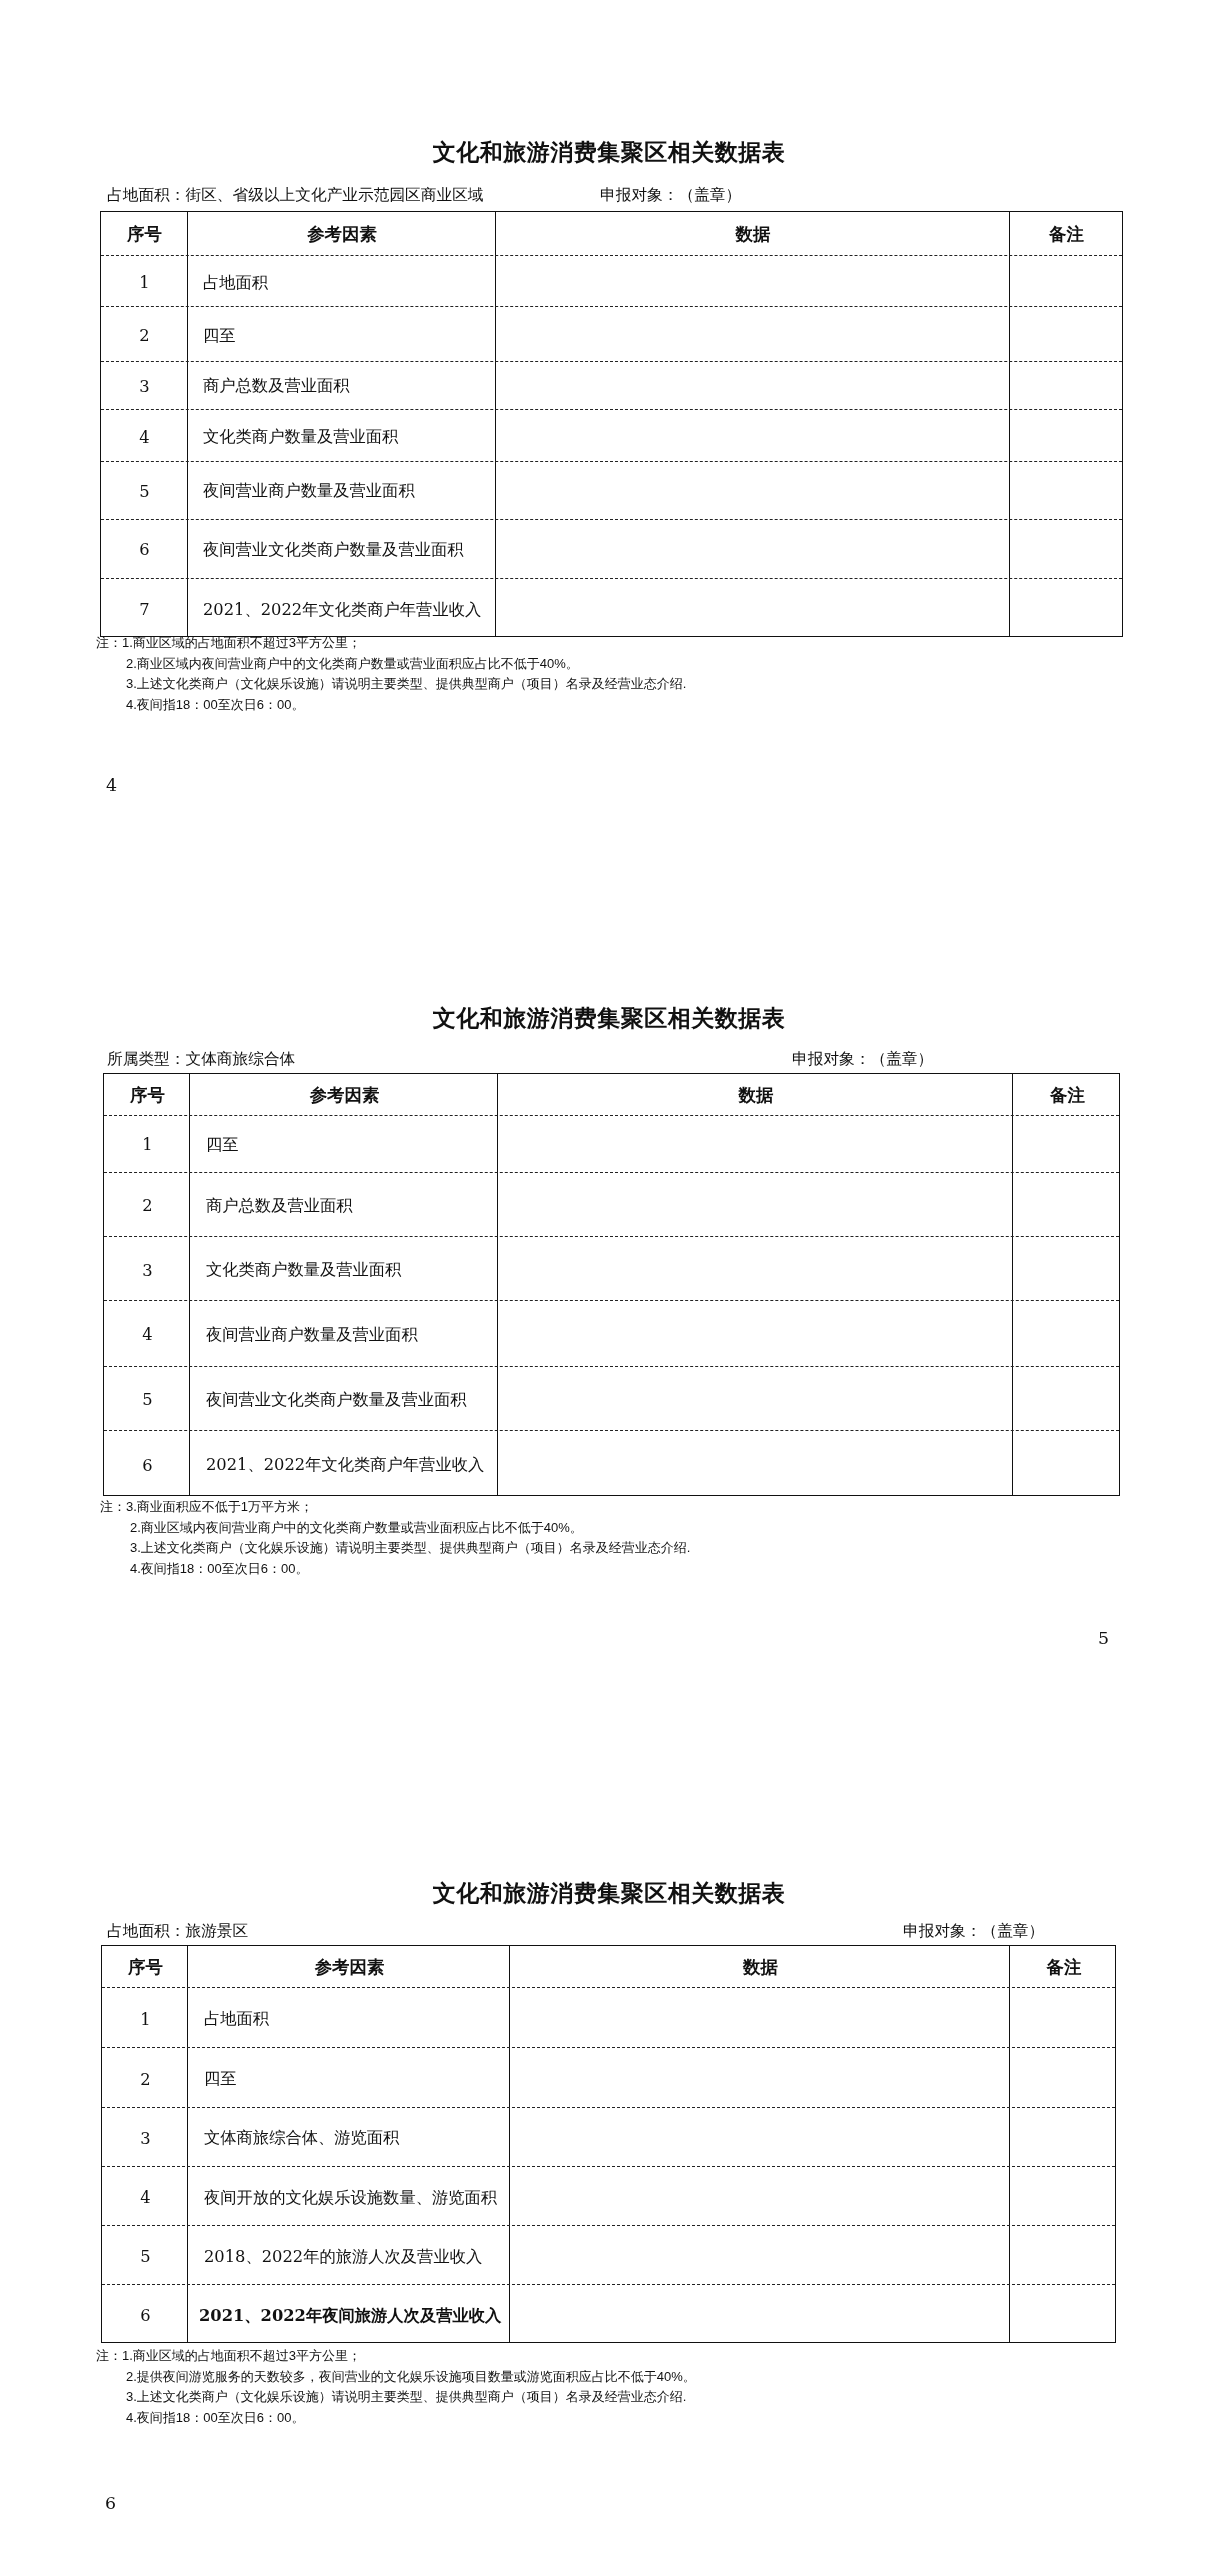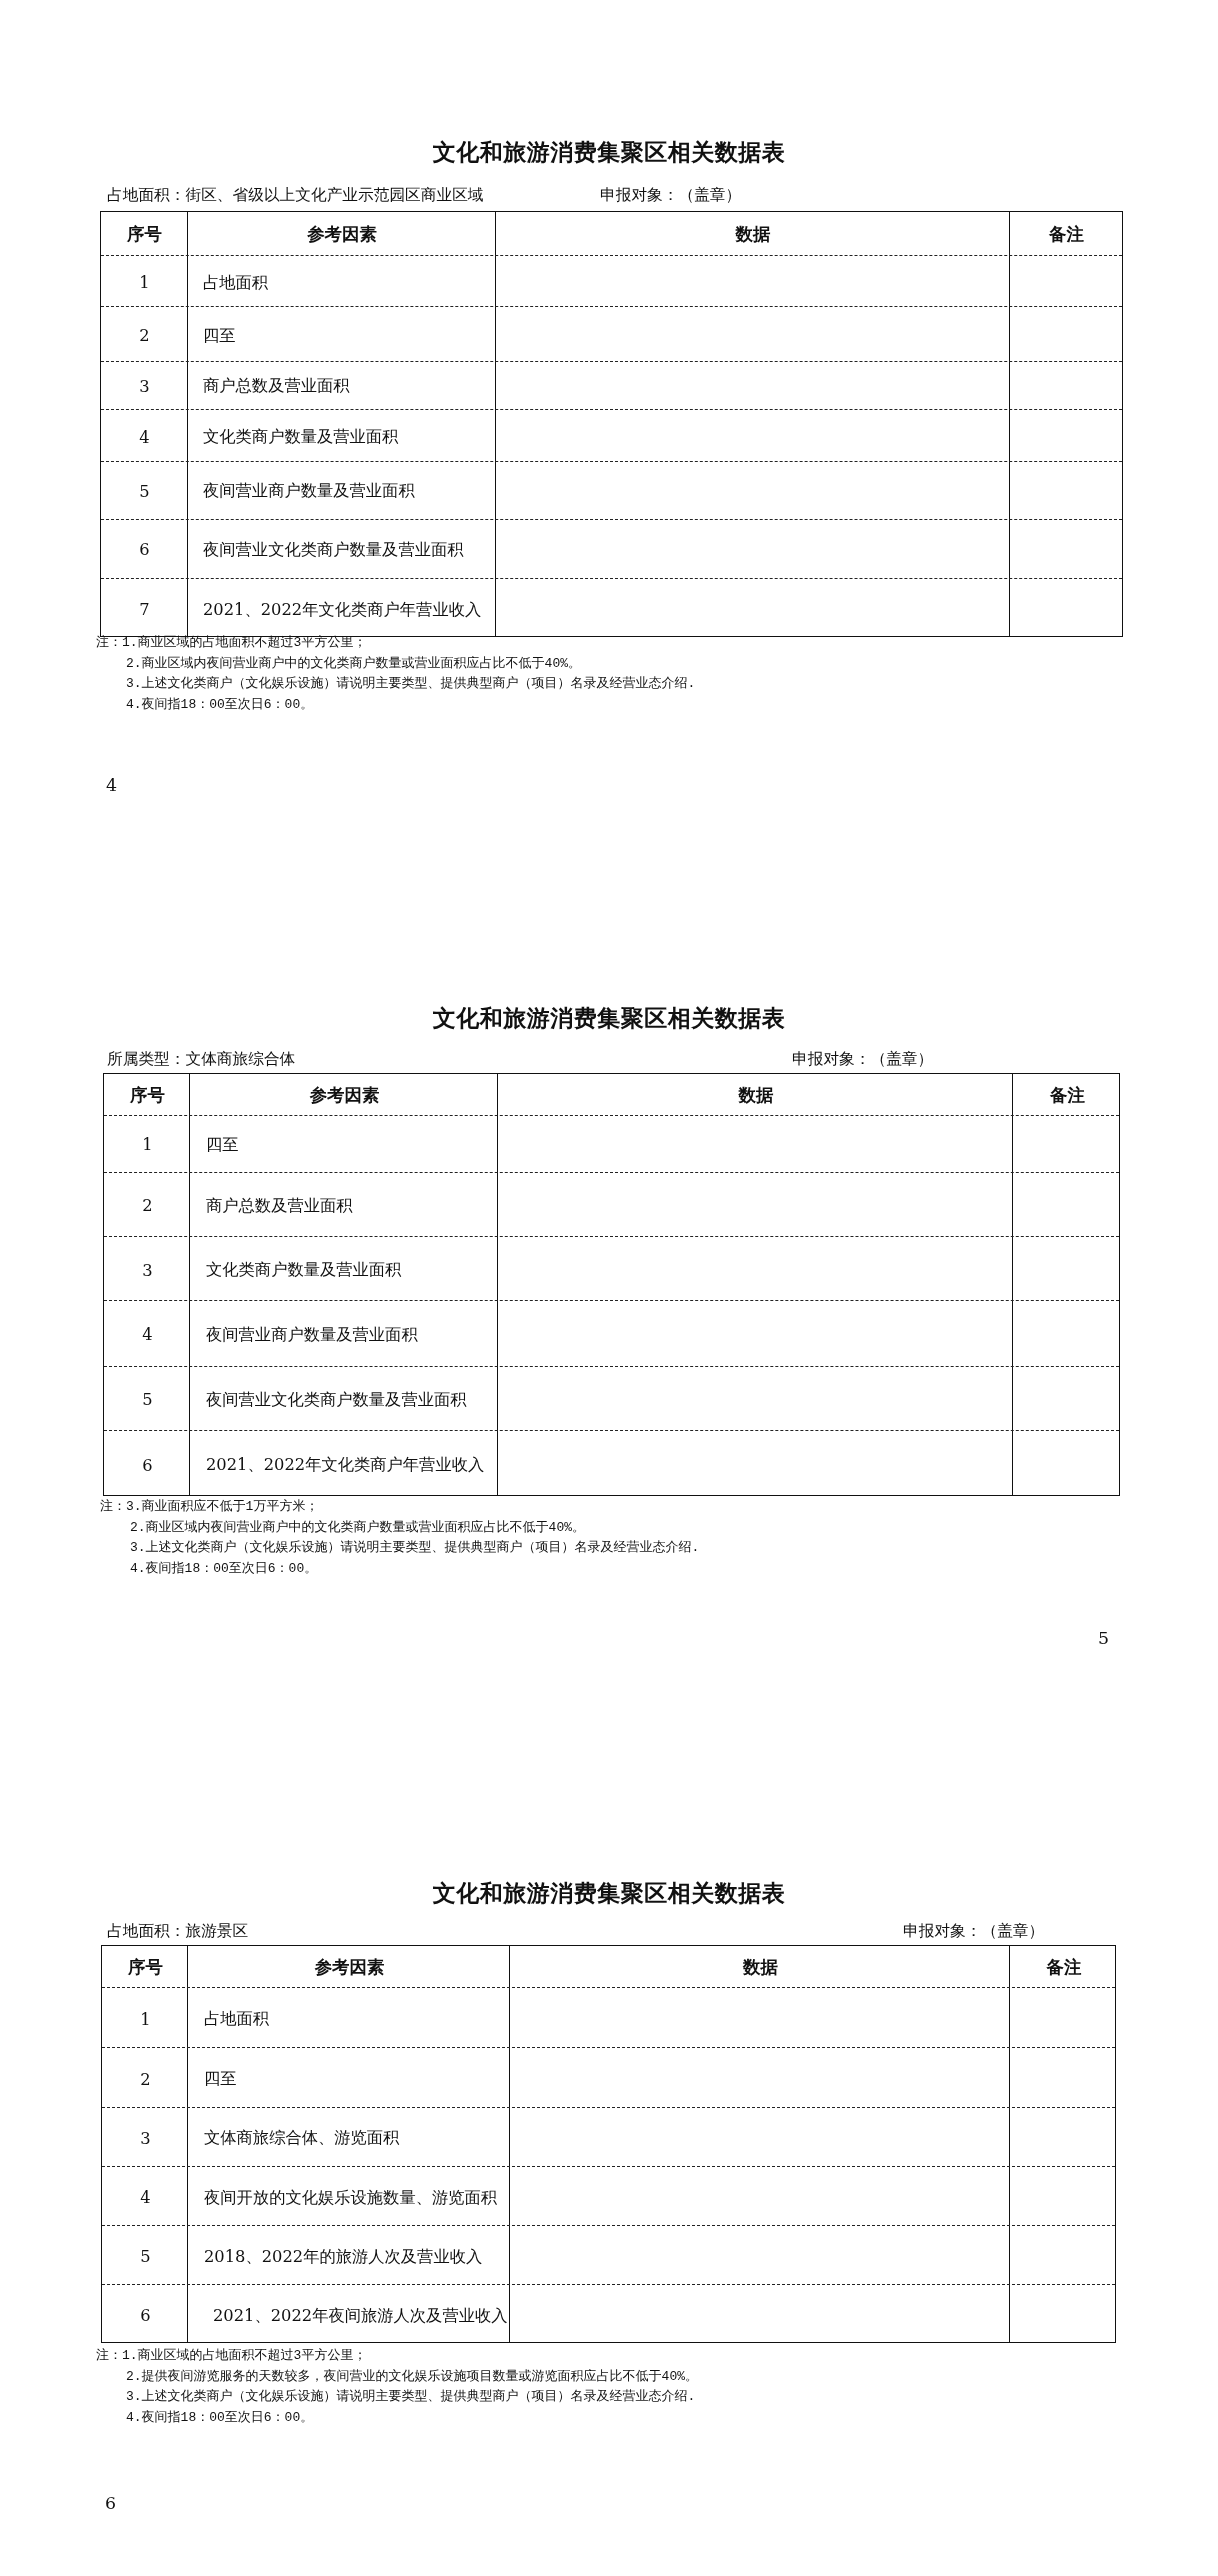--- a/index.html
+++ b/index.html
@@ -9,21 +9,21 @@
   .title { font-family:"DejaVu Sans","Liberation Sans",sans-serif; font-weight:bold;
            font-size:23px; letter-spacing:0.5px; white-space:nowrap; transform:translateX(-50%); }
   .meta { font-size:15.7px; white-space:nowrap; }
   .tbl { border:1.6px solid #111; box-sizing:border-box; }
   .vline { position:absolute; top:0; bottom:0; width:0; border-left:1.6px solid #111; }
   .hline { position:absolute; left:0; right:0; height:0; border-top:1.6px dashed #222; }
   .cell { position:absolute; display:flex; align-items:center; box-sizing:border-box; }
   .hdr { font-family:"DejaVu Sans","Liberation Sans",sans-serif; font-weight:bold; font-size:17.4px; justify-content:center; }
   .num { font-size:16.3px; justify-content:center; }
   .factor { font-size:16.3px; padding-left:15px; white-space:nowrap; }
-  .notes { font-family:Liberation Mono, monospace; font-size:13px; line-height:20.6px; white-space:nowrap; }
+  .notes { font-family:Liberation Sans, sans-serif; font-size:13px; line-height:20.6px; white-space:nowrap; }
   .notes .indent { padding-left:30px; }
   .pagenum { font-size:17.4px; }
 </style>
 </head>
 <body>
 
 <div id="root">
     <section>
       <div class="abs title" style="left: 609px; top: 137px;">文化和旅游消费集聚区相关数据表</div>
       <div class="abs meta" style="left: 107px; top: 185px;">占地面积：街区、省级以上文化产业示范园区商业区域</div>
@@ -200,21 +200,21 @@
           <div class="cell" style="left: 909px; width: 106px; top: 222px; height: 59px;"></div>
         </div>
         <div>
           <div class="cell num" style="left: 0px; width: 87px; top: 281px; height: 59px;">5</div>
           <div class="cell factor" style="left: 87px; width: 321px; top: 281px; height: 59px;">2018、2022年的旅游人次及营业收入</div>
           <div class="cell" style="left: 408px; width: 501px; top: 281px; height: 59px;"></div>
           <div class="cell" style="left: 909px; width: 106px; top: 281px; height: 59px;"></div>
         </div>
         <div>
           <div class="cell num" style="left: 0px; width: 87px; top: 340px; height: 59px;">6</div>
-          <div class="cell factor" style="left: 96px; width: 286px; top: 340px; height: 59px;">2021、2022年夜间旅游人次及营业收入</div>
+          <div class="cell factor" style="left: 82px; width: 286px; top: 340px; height: 59px; font-weight: bold;">2021、2022年夜间旅游人次及营业收入</div>
           <div class="cell" style="left: 408px; width: 501px; top: 340px; height: 59px;"></div>
           <div class="cell" style="left: 909px; width: 106px; top: 340px; height: 59px;"></div>
         </div>
       </div>
       <div class="abs notes" style="left: 96px; top: 2346px;">
         <div>注：1.商业区域的占地面积不超过3平方公里；</div>
         <div class="indent">2.提供夜间游览服务的天数较多，夜间营业的文化娱乐设施项目数量或游览面积应占比不低于40%。</div>
         <div class="indent">3.上述文化类商户（文化娱乐设施）请说明主要类型、提供典型商户（项目）名录及经营业态介绍.</div>
         <div class="indent">4.夜间指18：00至次日6：00。</div>
       </div>

